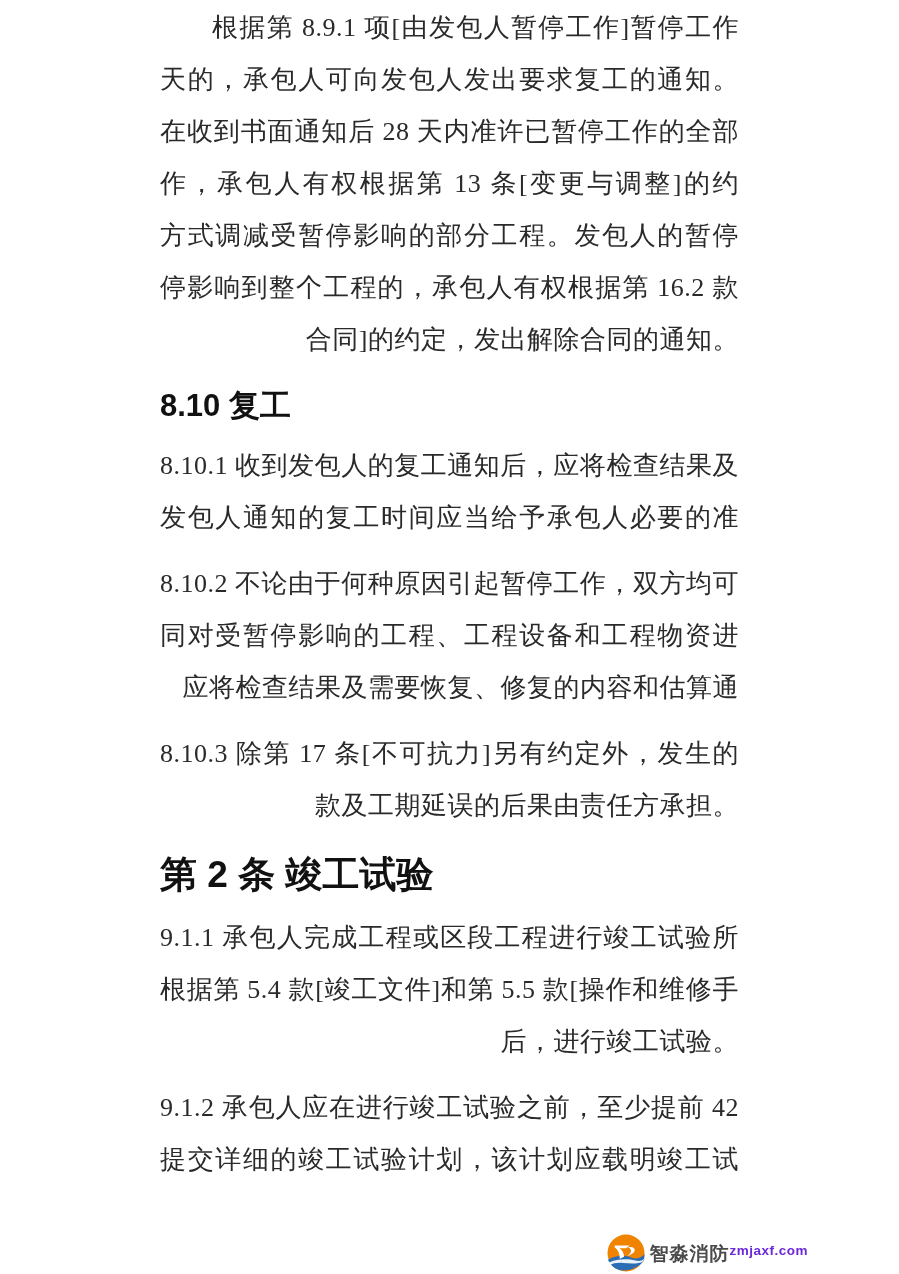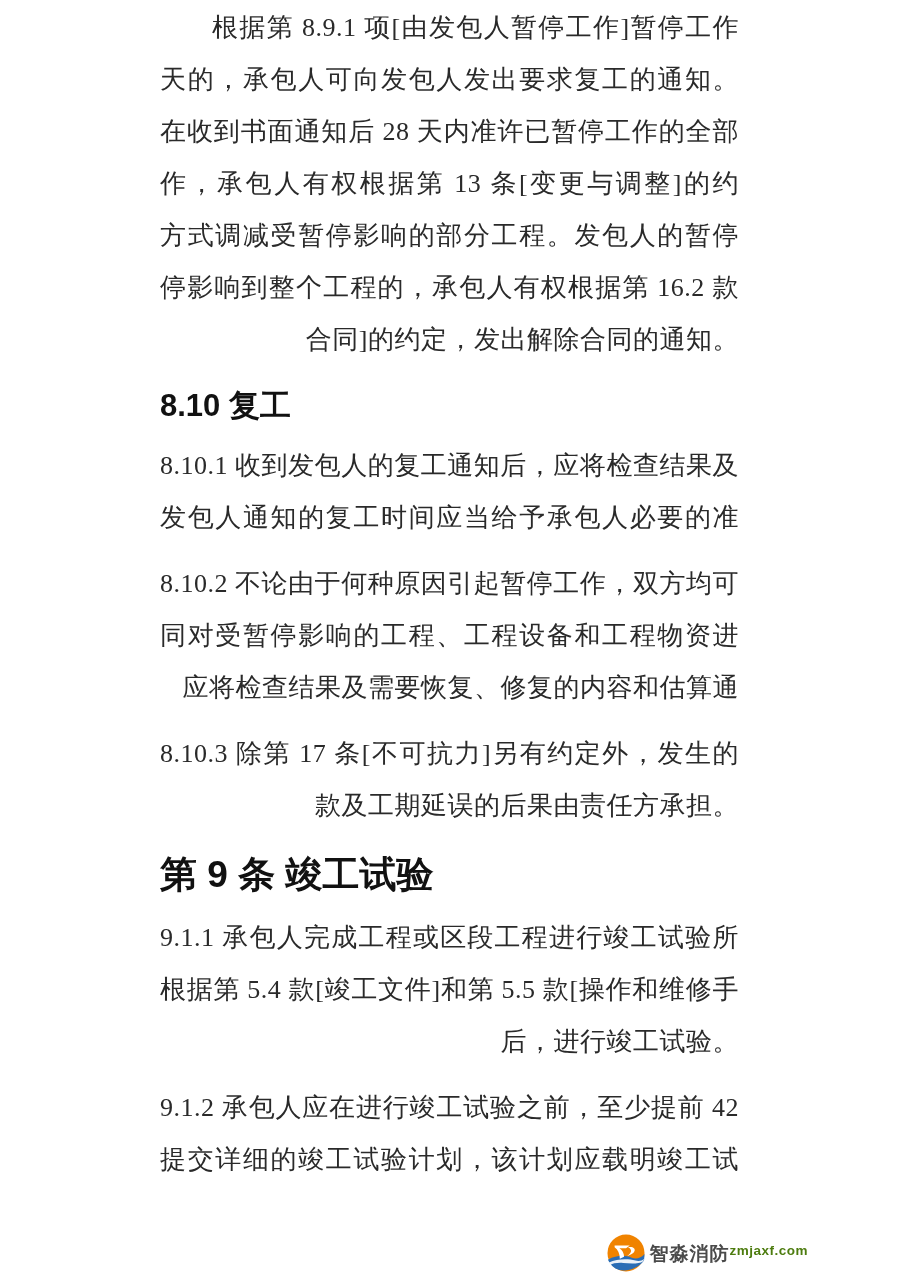--- a/index.html
+++ b/index.html
@@ -65,21 +65,21 @@
     font-size: 19px;
     line-height: 21px;
     color: #4a4a4a;
     letter-spacing: 1px;
   }
   .wm-domain {
     font-family: "Liberation Sans", sans-serif;
     font-weight: bold;
     font-size: 13.5px;
     line-height: 15px;
-    color: #4d7c0f;
+    color: #6d28d9;
     letter-spacing: 0.5px;
   }
 </style>
 </head>
 <body>
 
 <div class="page">
 
   <div id="doc">
       <div class="para">
@@ -98,21 +98,21 @@
       </div>
       <div class="para">
         <div class="line j">8.10.2 不论由于何种原因引起暂停工作，双方均可要求对方一</div>
         <div class="line j">同对受暂停影响的工程、工程设备和工程物资进行检查，承包人</div>
         <div class="line">应将检查结果及需要恢复、修复的内容和估算通知发包人。</div>
       </div>
       <div class="para">
         <div class="line j">8.10.3 除第 17 条[不可抗力]另有约定外，发生的恢复、修复价</div>
         <div class="line">款及工期延误的后果由责任方承担。</div>
       </div>
-      <div class="h1">第 9 条 竣工试验</div>
+      <div class="h1">第 2 条 竣工试验</div>
       <div class="para">
         <div class="line j">9.1.1 承包人完成工程或区段工程进行竣工试验所需的作业，并</div>
         <div class="line j">根据第 5.4 款[竣工文件]和第 5.5 款[操作和维修手册]提交文件</div>
         <div class="line">后，进行竣工试验。</div>
       </div>
       <div class="para">
         <div class="line j">9.1.2 承包人应在进行竣工试验之前，至少提前 42 天向工程师</div>
         <div class="line j">提交详细的竣工试验计划，该计划应载明竣工试验的内容、地点、</div>
       </div>
     </div>

